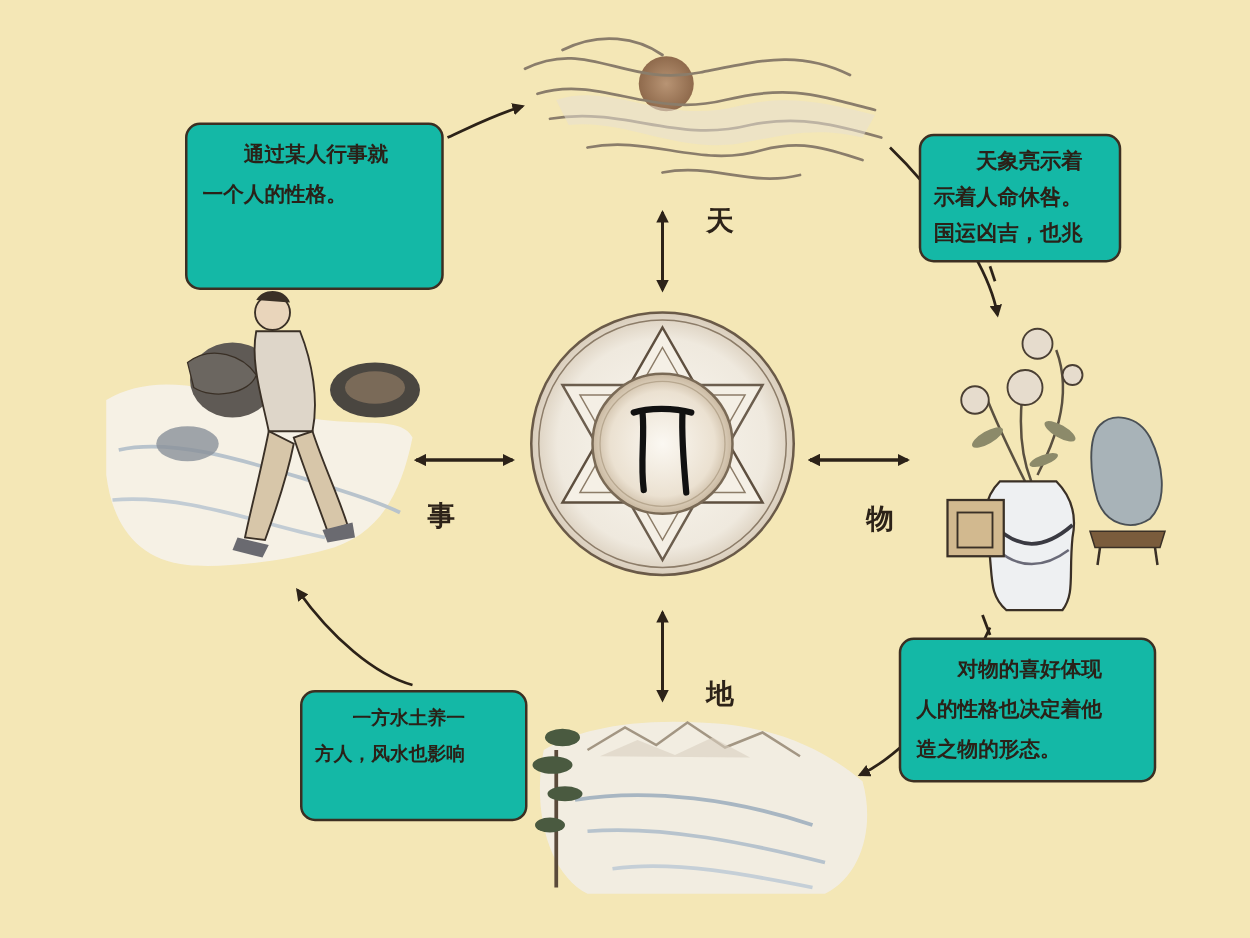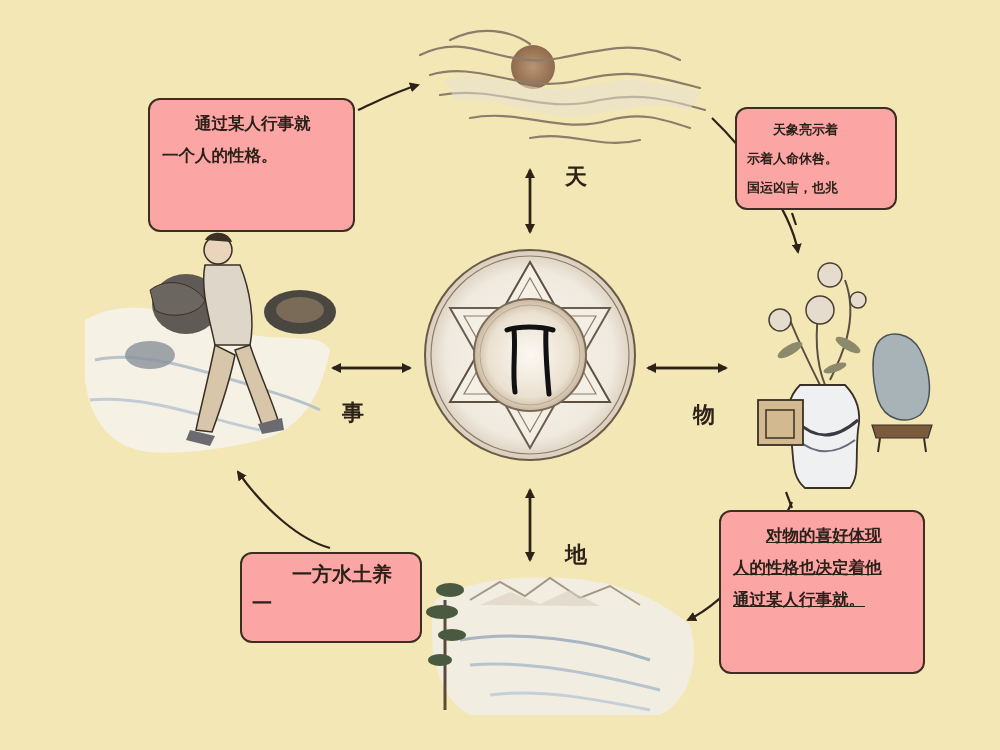--- a/index.html
+++ b/index.html
@@ -1,19 +1,19 @@
 <!DOCTYPE html>
 <html><head>
 <meta charset="utf-8">
 <style>
   html,body{margin:0;padding:0;}
   body{width:1000px;height:750px;overflow:hidden;background:#f3e6b5;font-family:"DejaVu Sans",sans-serif;}
   .stage{position:relative;width:1000px;height:750px;background:#f4e7b6;}
   .bg-svg{position:absolute;left:0;top:0;}
-  .note{position:absolute;box-sizing:border-box;background:#fca5a5;border:2.5px solid #3c2f22;border-radius:12px;
+  .note{position:absolute;box-sizing:border-box;background:#14b8a6;border:2.5px solid #3c2f22;border-radius:12px;
         color:#2a2118;font-family:"DejaVu Serif",serif;font-weight:bold;font-size:16.5px;line-height:32px;padding:8px 12px 6px 12px;}
   .note p{margin:0;}
   .note .indent{text-indent:2em;}
   .label{position:absolute;font-family:"DejaVu Serif",serif;font-weight:bold;font-size:22px;color:#2c2218;}
 </style>
 </head>
 <body>
 
 <div class="stage">
 
@@ -150,34 +150,35 @@
         <ellipse cx="440" cy="660" rx="12" ry="6"></ellipse>
       </g>
     </g>
   </svg>
 
   <div class="note" style="left:148px;top:98px;width:207px;height:134px;">
     <p class="indent">通过某人行事就</p>
     <p>一个人的性格。</p>
   </div>
 
-  <div class="note" style="left:735px;top:107px;width:162px;height:103px;font-size:13px;line-height:29px;padding:6px 10px;">
+  <div class="note" style="left:735px;top:107px;width:162px;height:103px;font-size:17px;line-height:29px;padding:6px 10px;">
     <p class="indent">天象亮示着</p>
     <p>示着人命休咎。</p>
     <p>国运凶吉，也兆</p>
   </div>
 
-  <div class="note" style="left:719px;top:510px;width:206px;height:164px;text-decoration:underline;">
+  <div class="note" style="left:719px;top:510px;width:206px;height:116px;">
     <p class="indent">对物的喜好体现</p>
     <p>人的性格也决定着他</p>
-    <p>通过某人行事就。</p>
+    <p>造之物的形态。</p>
   </div>
 
-  <div class="note" style="left:240px;top:552px;width:182px;height:91px;font-size:20px;line-height:29px;padding:6px 10px;">
+  <div class="note" style="left:240px;top:552px;width:182px;height:105px;font-size:15px;line-height:29px;padding:6px 10px;">
     <p class="indent">一方水土养一</p>
+    <p>方人，风水也影响</p>
   </div>
 
   <div class="label" style="left:565px;top:162px;">天</div>
   <div class="label" style="left:565px;top:540px;">地</div>
   <div class="label" style="left:342px;top:398px;">事</div>
   <div class="label" style="left:693px;top:400px;">物</div>
 
 </div>
 
 </body></html>

